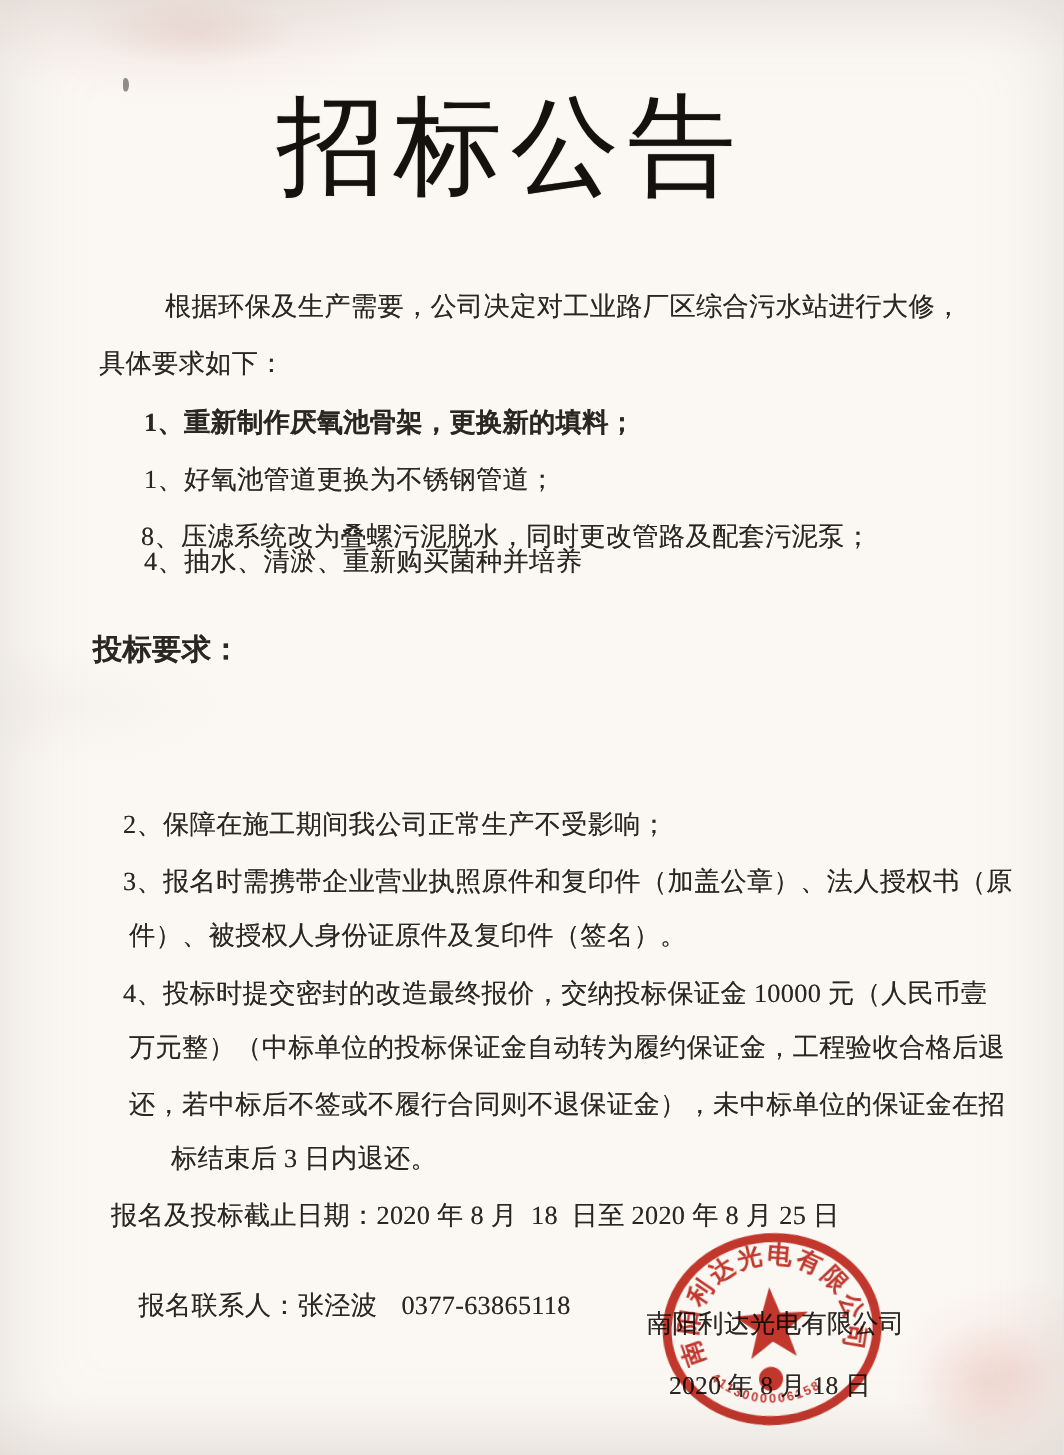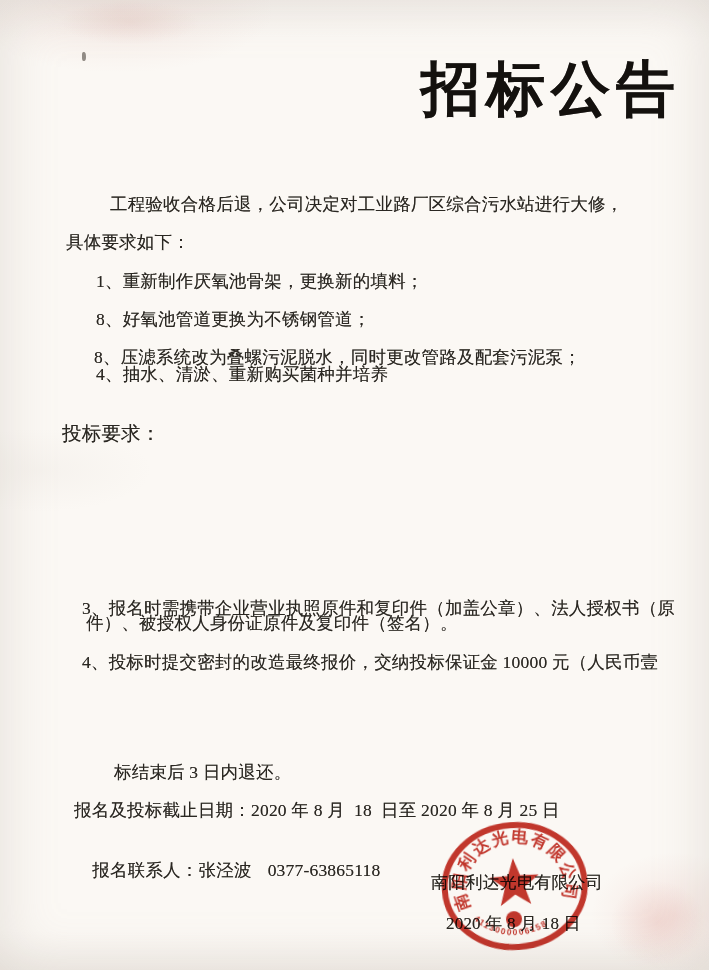--- a/index.html
+++ b/index.html
@@ -22,23 +22,23 @@
     font-size:17.5px;
     line-height:1.25;
     white-space:pre;
     letter-spacing:.2px;
     color:#2a2722;
     text-shadow:0 0 .4px rgba(40,36,30,.55);
   }
   .doc-title{
     position:absolute;
     top:50px;left:0;right:28px;
-    text-align:right;
-    font-size:59px;
-    font-weight:700;
+    text-align:center;
+    font-size:72px;
+    font-weight:400;
     letter-spacing:6px;
     color:#14110e;
     text-shadow:0 0 .6px rgba(0,0,0,.6);
   }
   .section-heading{ font-size:19.5px; }
   .phone{ margin-left:16px; }
   .stamp{
     position:absolute;
     left:436px;top:820px;
     width:160px;height:140px;
@@ -56,33 +56,36 @@
     filter:blur(.4px);
   }
 </style>
 </head>
 <body>
 
 <div class="page">
 
   <div class="doc-title">招标公告</div>
 
-  <div class="line" style="top:194px;left:110px;">工程验收合格后退，公司决定对工业路厂区综合污水站进行大修，</div>
+  <div class="line" style="top:194px;left:110px;">根据环保及生产需要，公司决定对工业路厂区综合污水站进行大修，</div>
   <div class="line" style="top:232px;left:66px;">具体要求如下：</div>
 
-  <div class="line" style="top:271px;left:96px;">1、重新制作厌氧池骨架，更换新的填料；</div>
-  <div class="line" style="top:309px;left:96px;">8、好氧池管道更换为不锈钢管道；</div>
+  <div class="line" style="top:271px;left:96px;font-weight:bold;">1、重新制作厌氧池骨架，更换新的填料；</div>
+  <div class="line" style="top:309px;left:96px;">1、好氧池管道更换为不锈钢管道；</div>
   <div class="line" style="top:347px;left:94px;">8、压滤系统改为叠螺污泥脱水，同时更改管路及配套污泥泵；</div>
   <div class="line" style="top:364px;left:96px;">4、抽水、清淤、重新购买菌种并培养</div>
 
-  <div class="line section-heading" style="top:422px;left:62px;">投标要求：</div>
+  <div class="line section-heading" style="top:422px;left:62px;font-weight:bold;">投标要求：</div>
 
-  <div class="line" style="top:598px;left:82px;">3、报名时需携带企业营业执照原件和复印件（加盖公章）、法人授权书（原</div>
+  <div class="line" style="top:539px;left:82px;">2、保障在施工期间我公司正常生产不受影响；</div>
+  <div class="line" style="top:577px;left:82px;">3、报名时需携带企业营业执照原件和复印件（加盖公章）、法人授权书（原</div>
   <div class="line" style="top:613px;left:86px;">件）、被授权人身份证原件及复印件（签名）。</div>
   <div class="line" style="top:652px;left:82px;">4、投标时提交密封的改造最终报价，交纳投标保证金 10000 元（人民币壹</div>
+  <div class="line" style="top:688px;left:86px;">万元整）（中标单位的投标保证金自动转为履约保证金，工程验收合格后退</div>
+  <div class="line" style="top:726px;left:86px;">还，若中标后不签或不履行合同则不退保证金），未中标单位的保证金在招</div>
   <div class="line" style="top:762px;left:86px;margin-left:28px;">标结束后 3 日内退还。</div>
 
   <div class="line" style="top:800px;left:74px;">报名及投标截止日期：2020 年 8 月  18  日至 2020 年 8 月 25 日</div>
 
   <div class="line" style="top:838px;left:74px;">
     <span>报名联系人：张泾波</span><span class="phone">0377-63865118</span>
   </div>
 
   <div class="line" style="top:872px;left:431px;font-size:17px;">南阳利达光电有限公司</div>
   <div class="line" style="top:913px;left:446px;font-size:17px;">2020 年 8 月 18 日</div>

